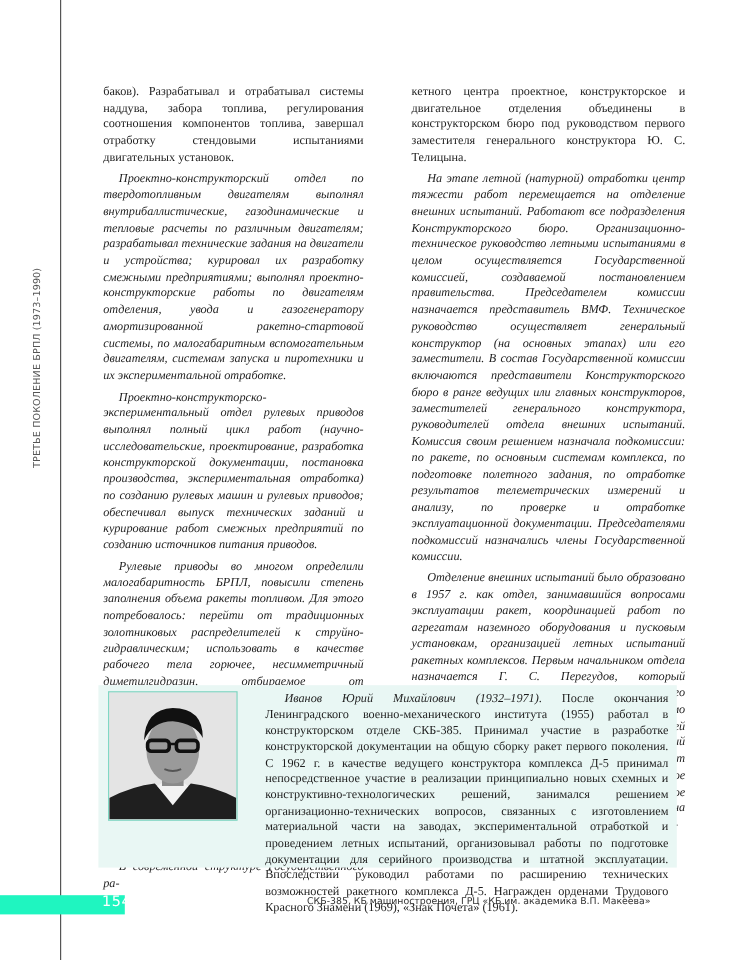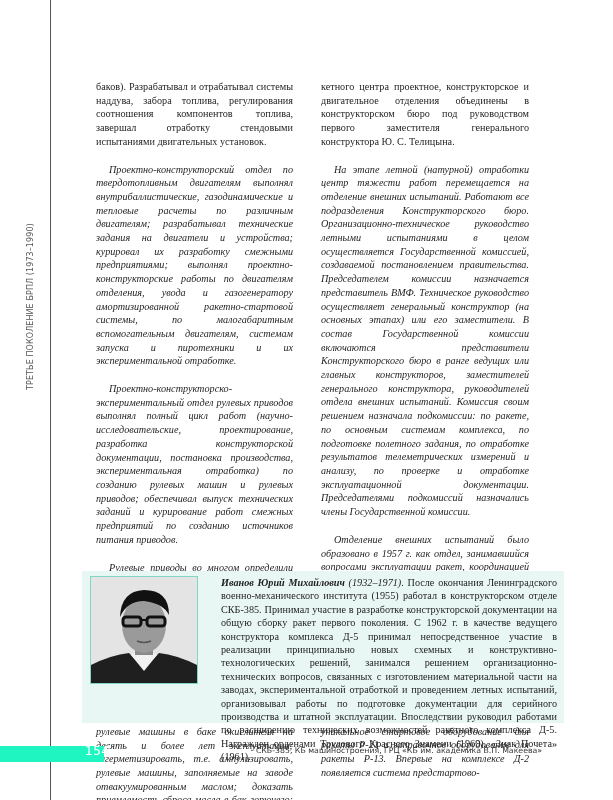--- a/index.html
+++ b/index.html
@@ -5,29 +5,29 @@
   html, body { margin: 0; padding: 0; background: #ffffff; }
   body { width: 613px; height: 800px; position: relative; overflow: hidden;
          font-family: "Liberation Serif", "DejaVu Serif", serif; color: #1e1e1e; }
   .vline { position: absolute; left: 50px; top: 0; width: 1px; height: 800px; background: #555; }
   .side-title { position: absolute; left: 26px; top: 180px; width: 14px; height: 0; }
   .side-title span { position: absolute; left: 0; top: 0; transform-origin: left top;
         transform: translate(0, 0) rotate(-90deg); white-space: nowrap;
         font-family: "DejaVu Sans", sans-serif; font-size: 8px; letter-spacing: 0.1px; color: #555; }
   .col { position: absolute; top: 66px; font-size: 10.2px; line-height: 13.7px; text-align: justify; }
   .col.left { left: 82px; width: 225px; }
-  .col.right { left: 307px; width: 236px; }
-  .col p { margin: 14px; text-indent: 0; }
+  .col.right { left: 339px; width: 236px; }
+  .col p { margin: 4px; text-indent: 0; }
   .col p.ind { text-indent: 13px; font-style: italic; }
   .bio { position: absolute; left: 82px; top: 571px; width: 482px; height: 152px; background: #e9f7f4; }
   .photo { position: absolute; left: 90px; top: 576px; width: 106px; height: 106px;
            border: 1px solid #7fd8c4; background: #e6e6e6; overflow: hidden; }
   .bio-text { position: absolute; left: 221px; top: 576px; width: 336px; font-size: 10.2px;
               line-height: 13.4px; text-align: justify; }
-  .bio-text .name { font-weight: bold; font-style: italic; }
+  .bio-text .name { font-weight: normal; font-style: italic; margin-left: 16px; }
   .bio-text .years { font-style: italic; }
   .page-tab { position: absolute; left: 0; top: 746px; width: 104px; height: 16px; background: #1ff5c0; }
   .page-num { position: absolute; left: 85px; top: 744px; font-family: "DejaVu Sans", sans-serif;
               font-size: 12px; color: #ffffff; letter-spacing: 0.5px; }
   .footer { position: absolute; left: 251px; top: 746px; width: 296px; text-align: center;
             font-family: "DejaVu Sans", sans-serif; font-size: 7.8px; color: #333; white-space: nowrap; }
 </style>
 </head>
 <body>
 

